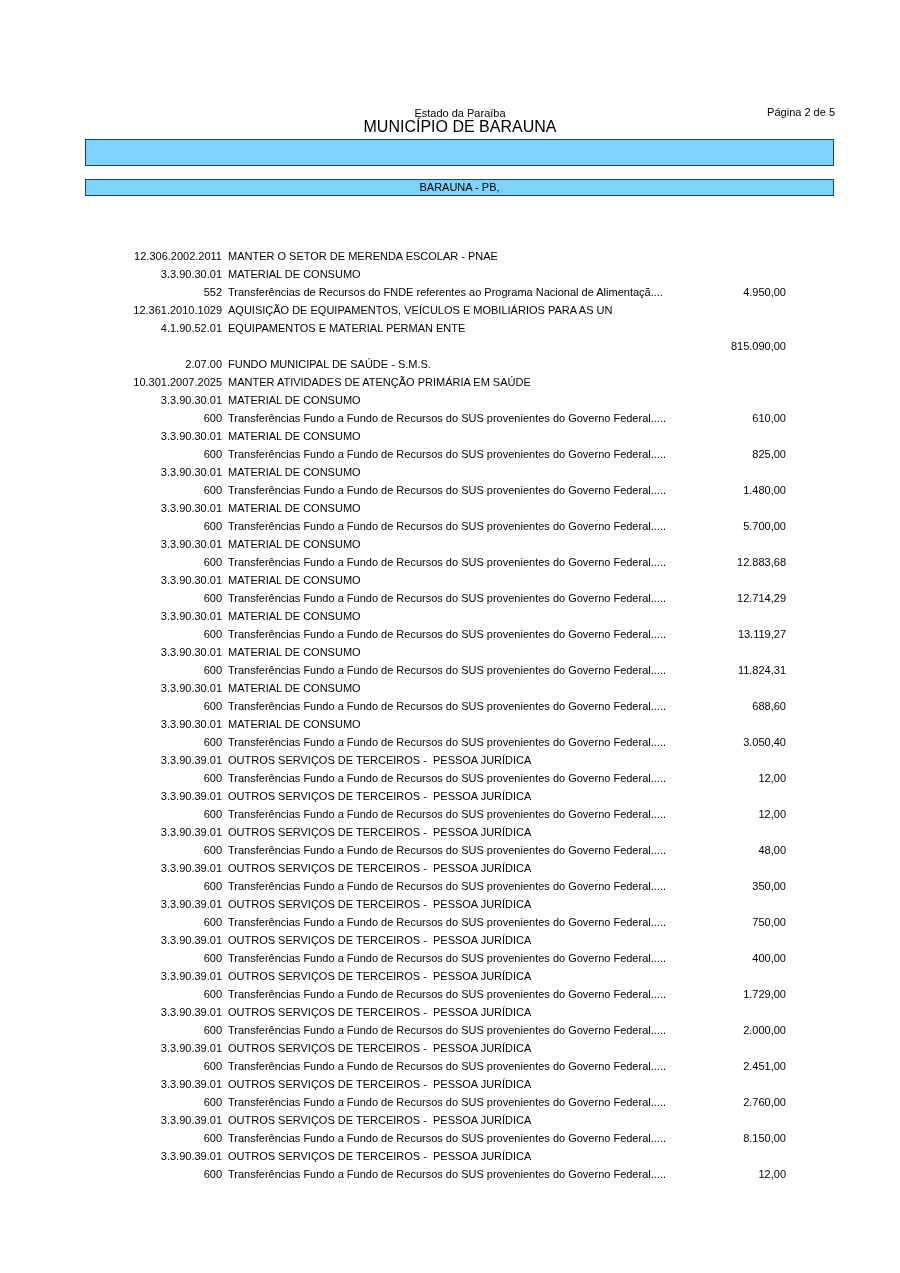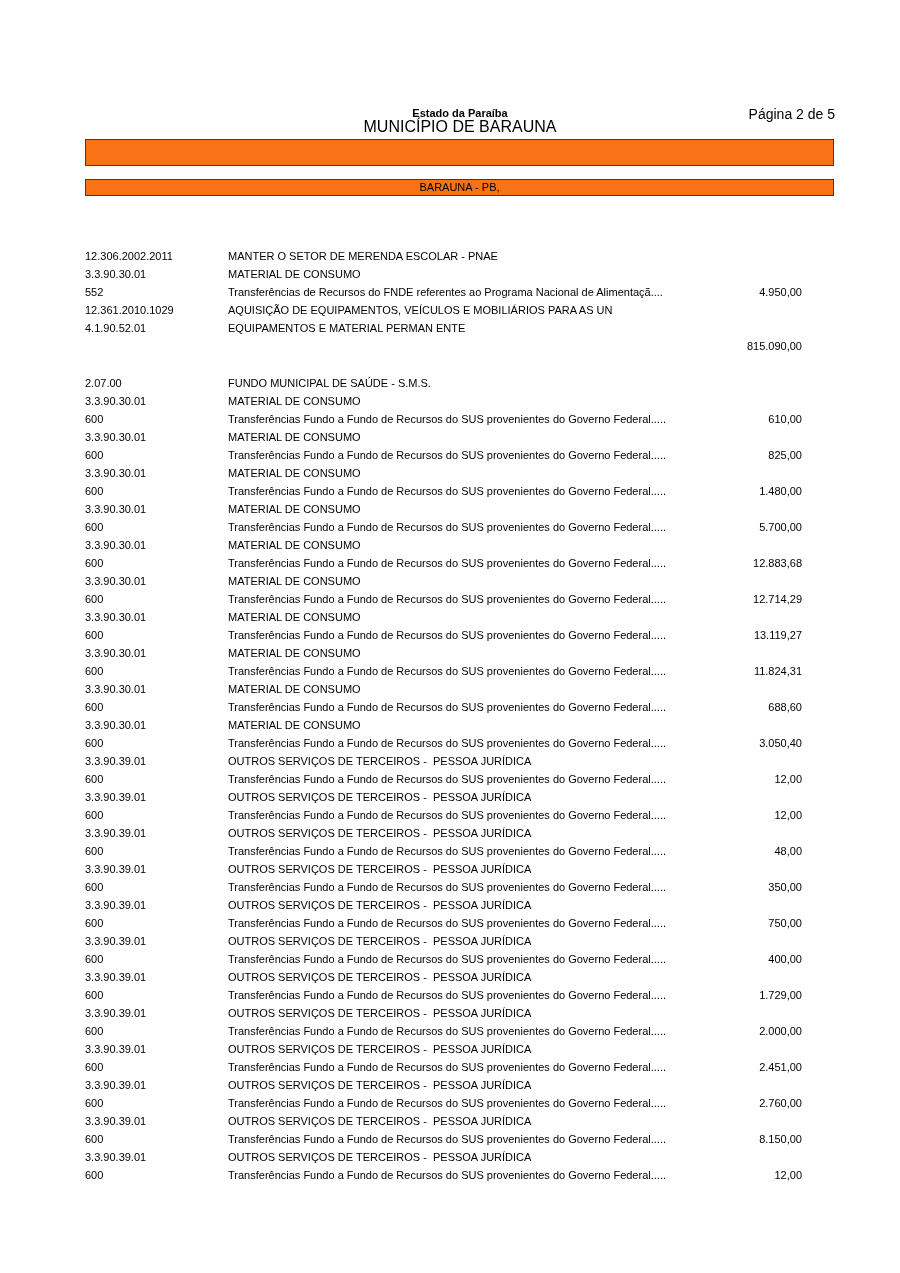--- a/index.html
+++ b/index.html
@@ -13,33 +13,33 @@
     overflow: hidden;
   }
   .header-center {
     position: absolute;
     top: 107px;
     left: 85px;
     width: 750px;
     text-align: center;
     line-height: 13px;
   }
-  .header-state { font-size: 11px; font-weight: bold; }
+  .header-state { font-size: 11px; }
   .header-municipality { font-size: 16px; }
   .page-indicator {
     position: absolute;
     top: 106px;
     right: 65px;
-    font-size: 14px;
+    font-size: 11px;
   }
   .bar {
     position: absolute;
     left: 85px;
     width: 747px;
-    background: #f97316;
+    background: #7dd3fc;
     border: 1.5px solid #3c3c3c;
     box-sizing: content-box;
   }
   .bar-empty {
     top: 139px;
     height: 25px;
   }
   .bar-location {
     top: 179px;
     height: 15px;
@@ -52,37 +52,38 @@
     left: 85px;
     top: 249px;
     width: 717px;
   }
   .row {
     position: relative;
     height: 18px;
     font-size: 11px;
     line-height: 14px;
   }
-  .row.gap { margin-top: 19px; }
+  .row.gap { margin-top: 0; }
   .cell-code {
     position: absolute;
     left: 0;
     top: 0;
     width: 137px;
+    text-align: right;
     white-space: pre;
   }
   .cell-desc {
     position: absolute;
     left: 143px;
     top: 0;
     white-space: pre;
   }
   .cell-amount {
     position: absolute;
-    right: 0;
+    right: 16px;
     top: 0;
     text-align: left;
     white-space: pre;
   }
 </style>
 </head>
 <body>
 
 <div class="page">
 
@@ -135,20 +136,25 @@
       <span class="cell-code"></span>
       <span class="cell-amount">815.090,00</span>
     </div>
 
     <div class="row gap">
       <span class="cell-code">2.07.00</span>
       <span class="cell-desc">FUNDO MUNICIPAL DE SAÚDE - S.M.S.</span>
       <span class="cell-amount"></span>
     </div>
 
+    <div class="row">
+      <span class="cell-code">10.301.2007.2025</span>
+      <span class="cell-desc">MANTER ATIVIDADES DE ATENÇÃO PRIMÁRIA EM SAÚDE</span>
+      <span class="cell-amount"></span>
+    </div>
 
     <div class="row">
       <span class="cell-code">3.3.90.30.01</span>
       <span class="cell-desc">MATERIAL DE CONSUMO</span>
       <span class="cell-amount"></span>
     </div>
 
     <div class="row">
       <span class="cell-code">600</span>
       <span class="cell-desc">Transferências Fundo a Fundo de Recursos do SUS provenientes do Governo Federal.....</span>

